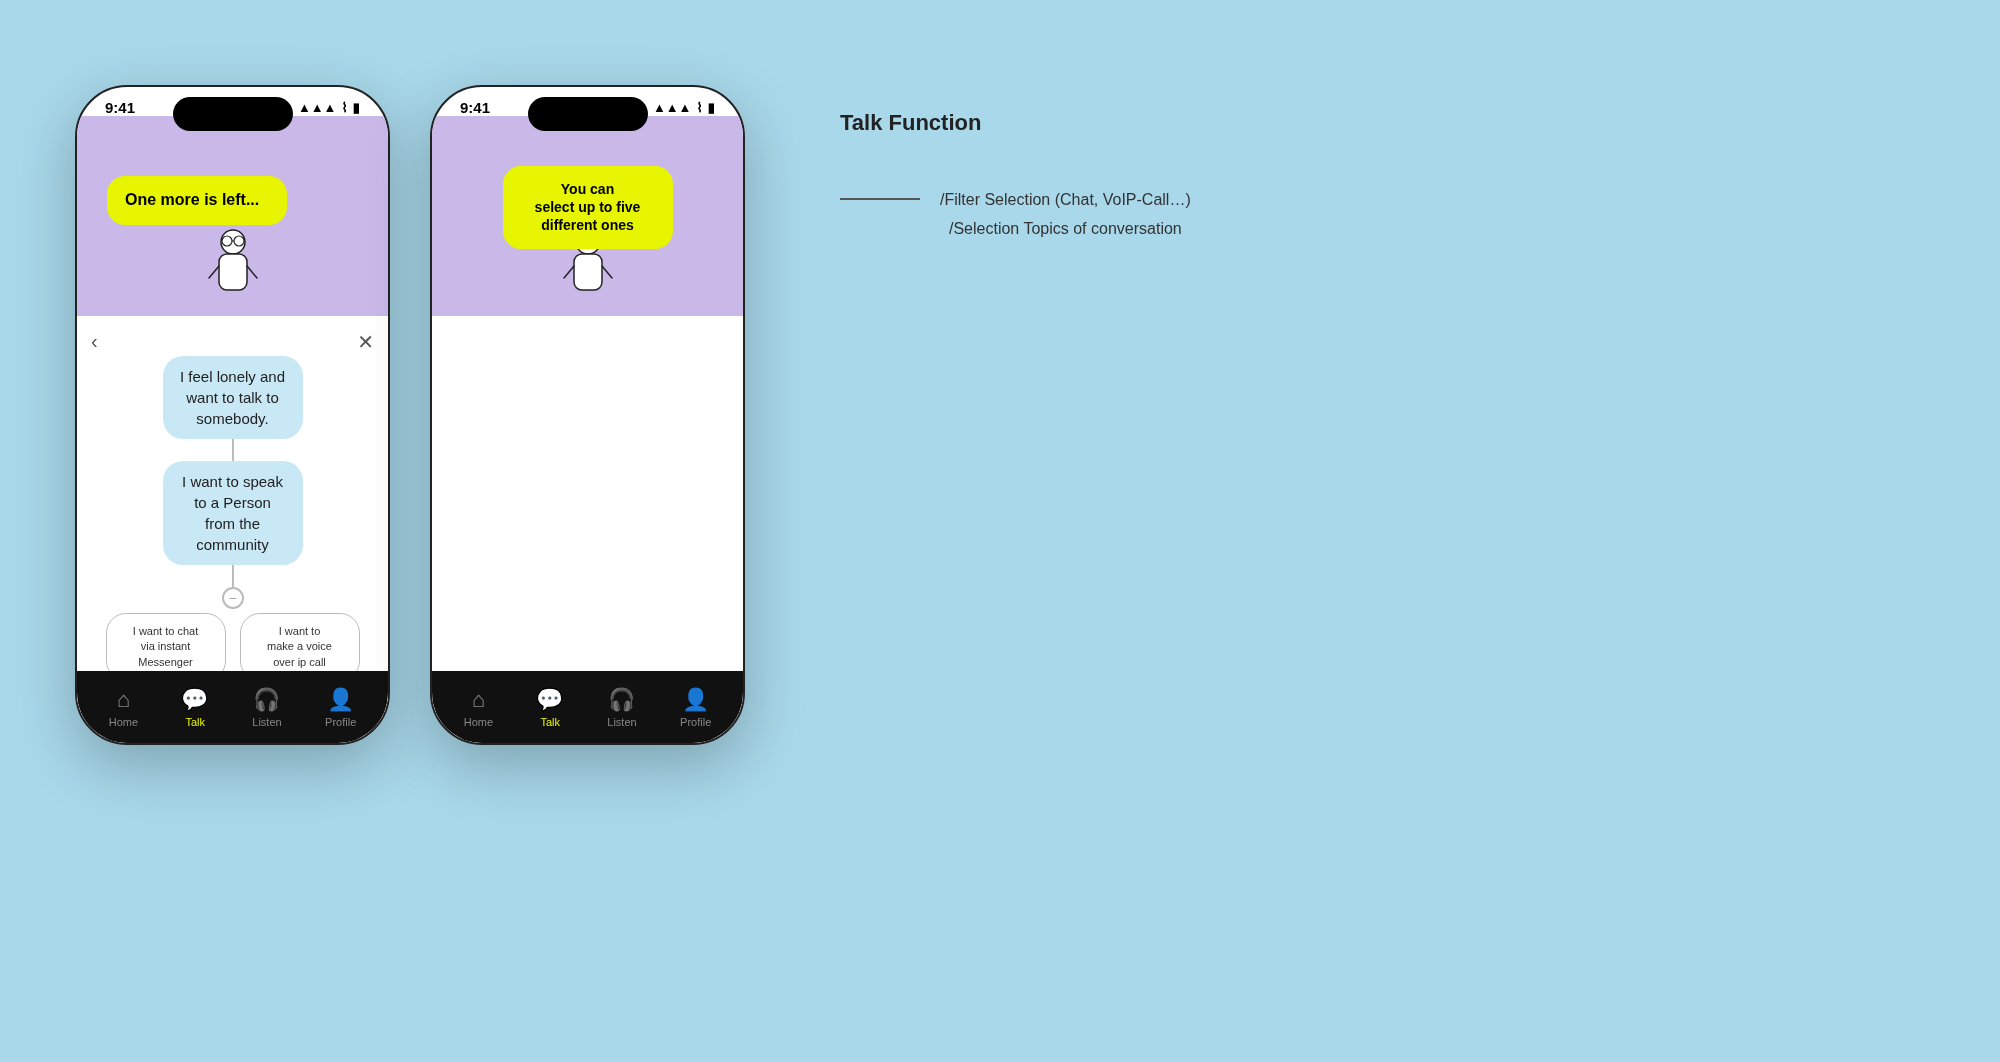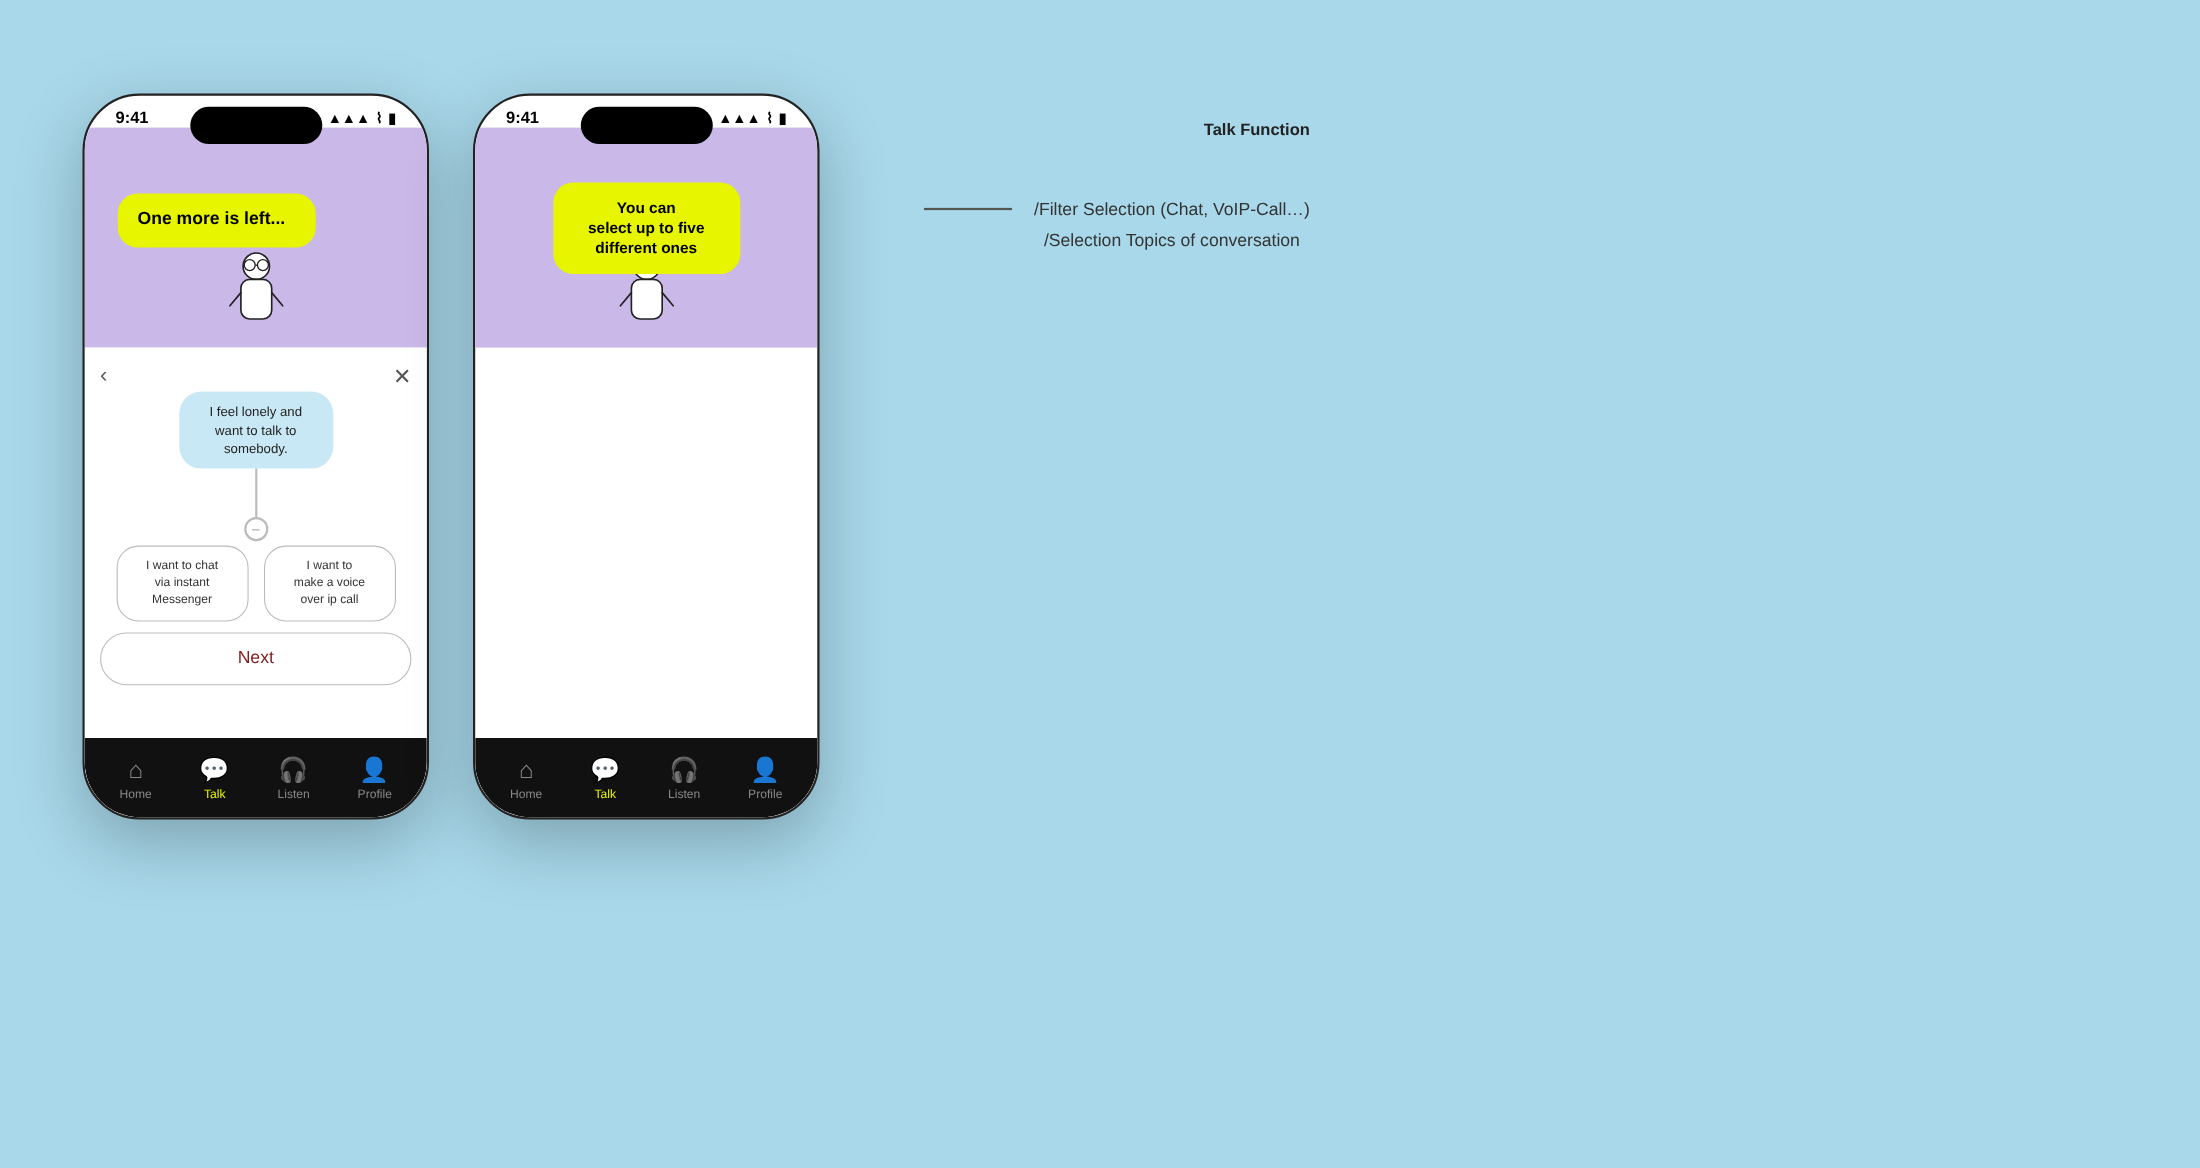--- a/index.html
+++ b/index.html
@@ -99,21 +99,21 @@
       flex-direction: column;
       align-items: center;
       padding-top: 30px;
       flex: 1;
     }
 
     .flow-node {
       background: #c9e8f5;
       border-radius: 20px;
       padding: 10px 16px;
-      font-size: 12px;
+      font-size: 15px;
       text-align: center;
       line-height: 1.4;
       max-width: 140px;
       color: #222;
     }
 
     .flow-connector {
       width: 2px;
       height: 22px;
       background: #bbb;
@@ -219,25 +219,24 @@
     }
 
     
     .annotation-area {
       position: absolute;
       left: 840px;
       top: 110px;
     }
 
     .annotation-title {
-      font-size: 15px;
+      font-size: 22px;
       font-weight: 700;
       color: #222;
       margin-bottom: 30px;
-      text-align: right;
     }
 
     .annotation-line {
       display: flex;
       align-items: flex-start;
       gap: 20px;
       margin-top: 50px;
       text-align: center;
     }
 
@@ -298,20 +297,23 @@
   <div style="background:#fff; flex:1; padding: 10px 14px; position:relative; height: calc(660px - 200px - 72px);">
 
     <div class="nav-bar-item nav-bar-back">‹</div>
     <div class="nav-bar-item nav-bar-close">✕</div>
 
     <div class="flow-tree">
       <div class="flow-node">
         <span>I feel lonely and want to talk to somebody.</span>
       </div>
       <div class="flow-connector"></div>
+      <div class="flow-node">
+        <span>I want to speak to a Person from the community</span>
+      </div>
       <div class="flow-connector"></div>
       <div class="flow-connector-circle">−</div>
       <div class="flow-row">
         <div class="flow-node-outlined">
           <span>I want to chat via instant Messenger</span>
         </div>
         <div class="flow-node-outlined">
           <span>I want to make a voice over ip call</span>
         </div>
       </div>

